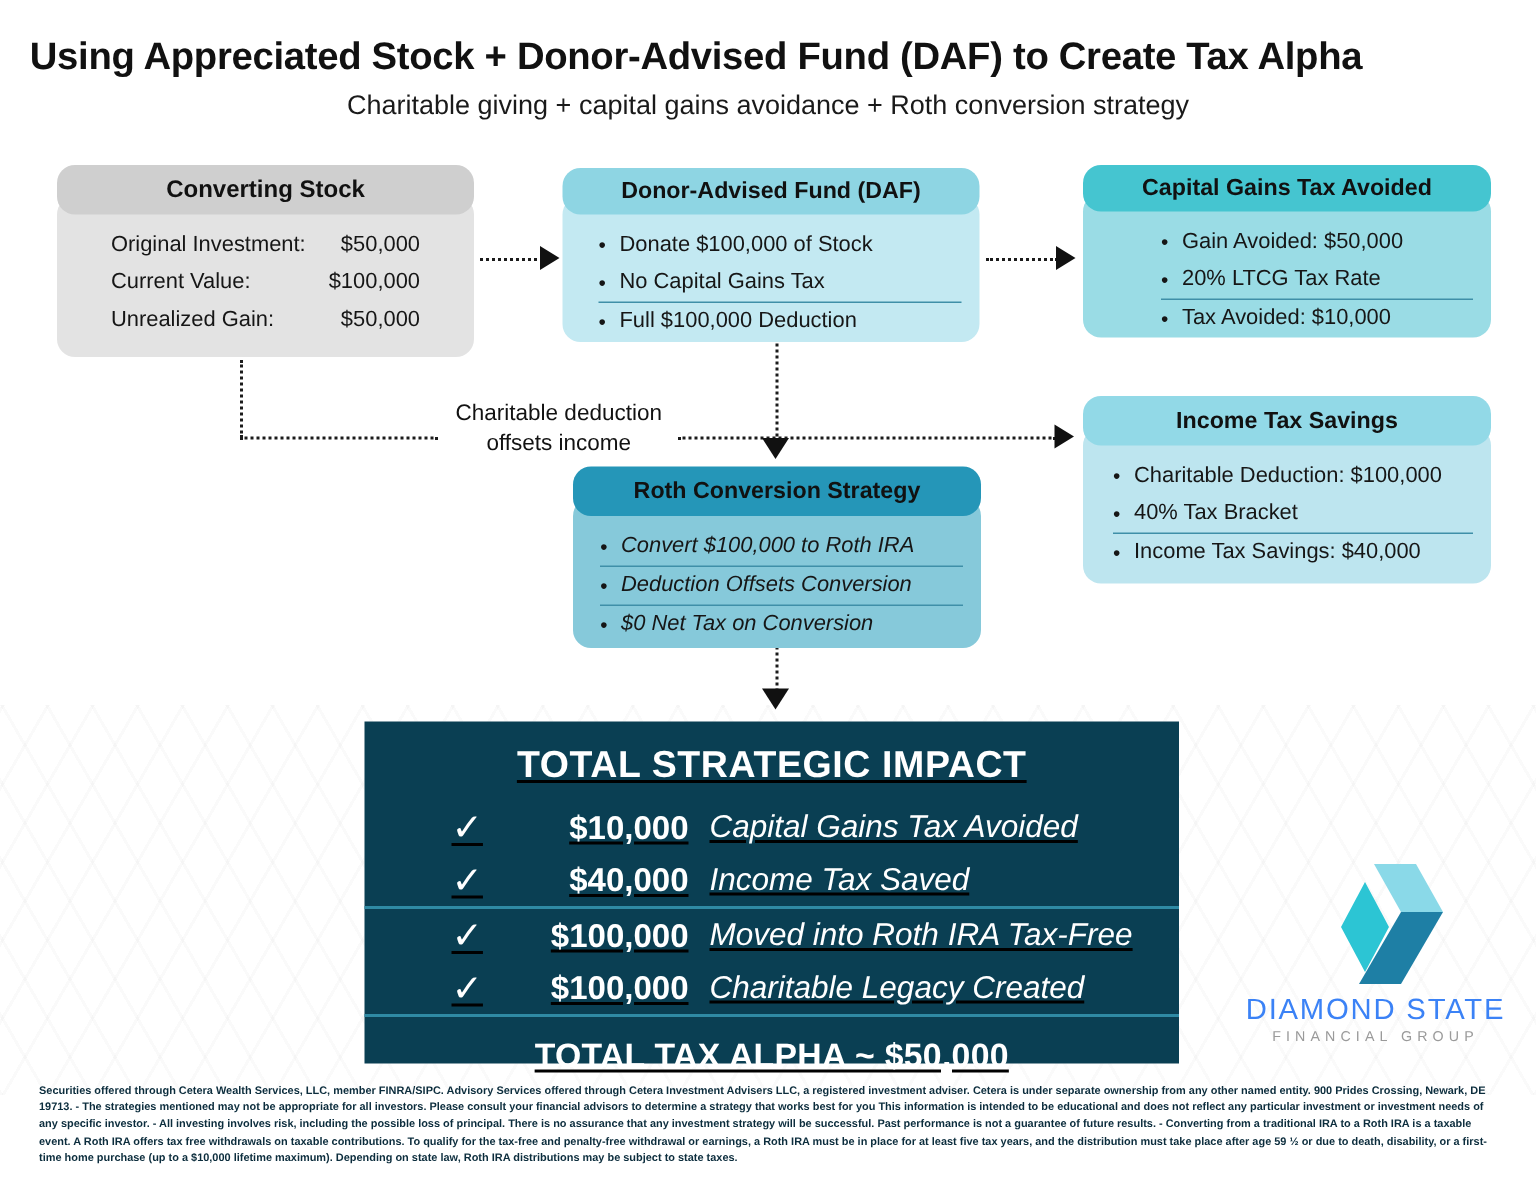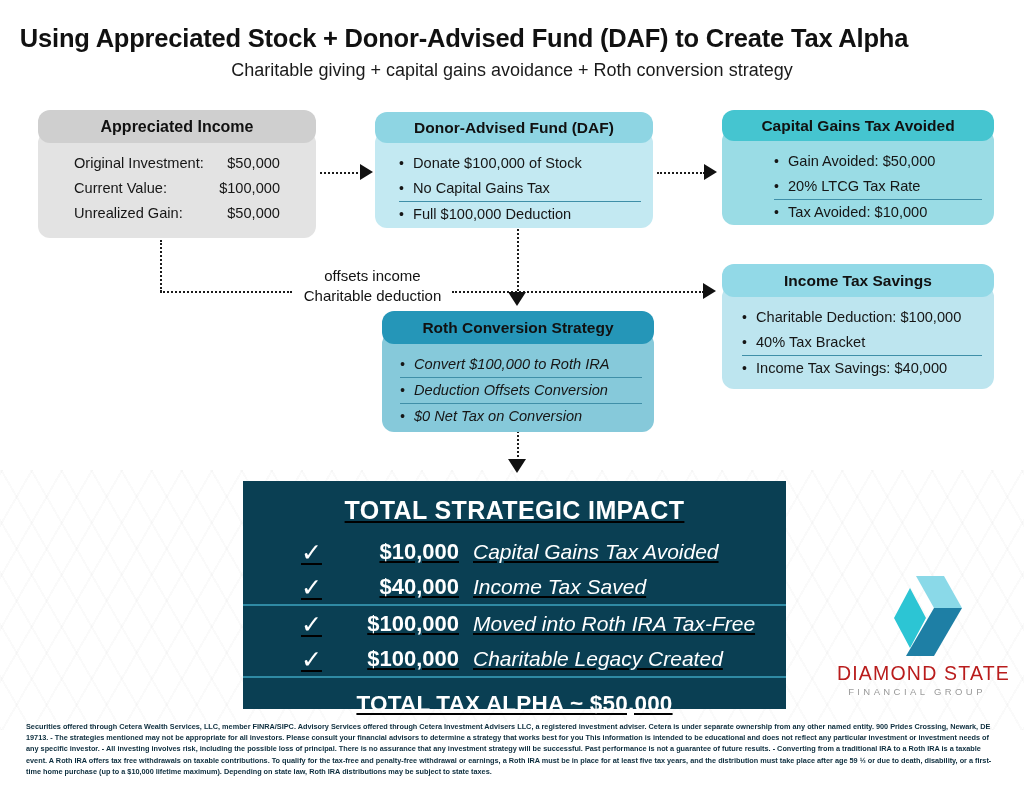--- a/index.html
+++ b/index.html
@@ -190,21 +190,21 @@
     font-size: 22.5px; font-weight: bold;
     margin-top: 13px;
     letter-spacing: 0.2px;
   }
 
   
   #logo { position: absolute; left: 824px; top: 574px; width: 186px; height: 126px; }
   #logo .mark { position: absolute; left: 34px; top: 0; width: 120px; height: 88px; }
   #logo .wordmark {
     position: absolute; left: 0; top: 88px; width: 186px;
-    text-align: right; color: #b91c1c;
+    text-align: center; color: #3b82f6;
     font-size: 19.5px; letter-spacing: 1.2px;
   }
   #logo .subword {
     position: absolute; left: 0; top: 112px; width: 186px;
     text-align: center; color: #9a9a9a;
     font-size: 9.5px; letter-spacing: 3.4px;
   }
 
   
   #disclaimer {
@@ -218,21 +218,21 @@
 <body>
 
 <div id="canvas">
 
   <div class="watermark"></div>
 
   <div class="title">Using Appreciated Stock + Donor-Advised Fund (DAF) to Create Tax Alpha</div>
   <div class="subtitle">Charitable giving + capital gains avoidance + Roth conversion strategy</div>
 
   <div class="card" id="card-stock">
-    <div class="card-head">Appreciated Income</div>
+    <div class="card-head">Converting Stock</div>
     <div class="card-body">
       <div class="kv-list">
         <div class="kv-row">
           <span class="kv-key">Original Investment:</span>
           <span class="kv-val">$50,000</span>
         </div>
         <div class="kv-row">
           <span class="kv-key">Current Value:</span>
           <span class="kv-val">$100,000</span>
         </div>
@@ -292,22 +292,22 @@
   <div class="arrow-r" style="left:360px; top:164px;"></div>
 
   <div class="conn dot-h" style="left:657px; top:172px; width:48px;"></div>
   <div class="arrow-r" style="left:704px; top:164px;"></div>
 
   <div class="conn dot-v" style="left:160px; top:240px; height:52px;"></div>
   <div class="conn dot-h" style="left:160px; top:291px; width:132px;"></div>
   <div class="conn dot-h" style="left:452px; top:291px; width:252px;"></div>
   <div class="arrow-r" style="left:703px; top:283px;"></div>
   <div class="conn-label" style="left:290px; top:266px; width:165px;">
+    <div>Charitable deduction</div>
     <div>offsets income</div>
-    <div>Charitable deduction</div>
   </div>
 
   <div class="conn dot-v" style="left:517px; top:226px; height:68px;"></div>
   <div class="arrow-d" style="left:508px; top:292px;"></div>
 
   <div class="conn dot-v" style="left:517px; top:428px; height:33px;"></div>
   <div class="arrow-d" style="left:508px; top:459px;"></div>
 
   <div id="impact">
     <div class="impact-title">TOTAL STRATEGIC IMPACT</div>

